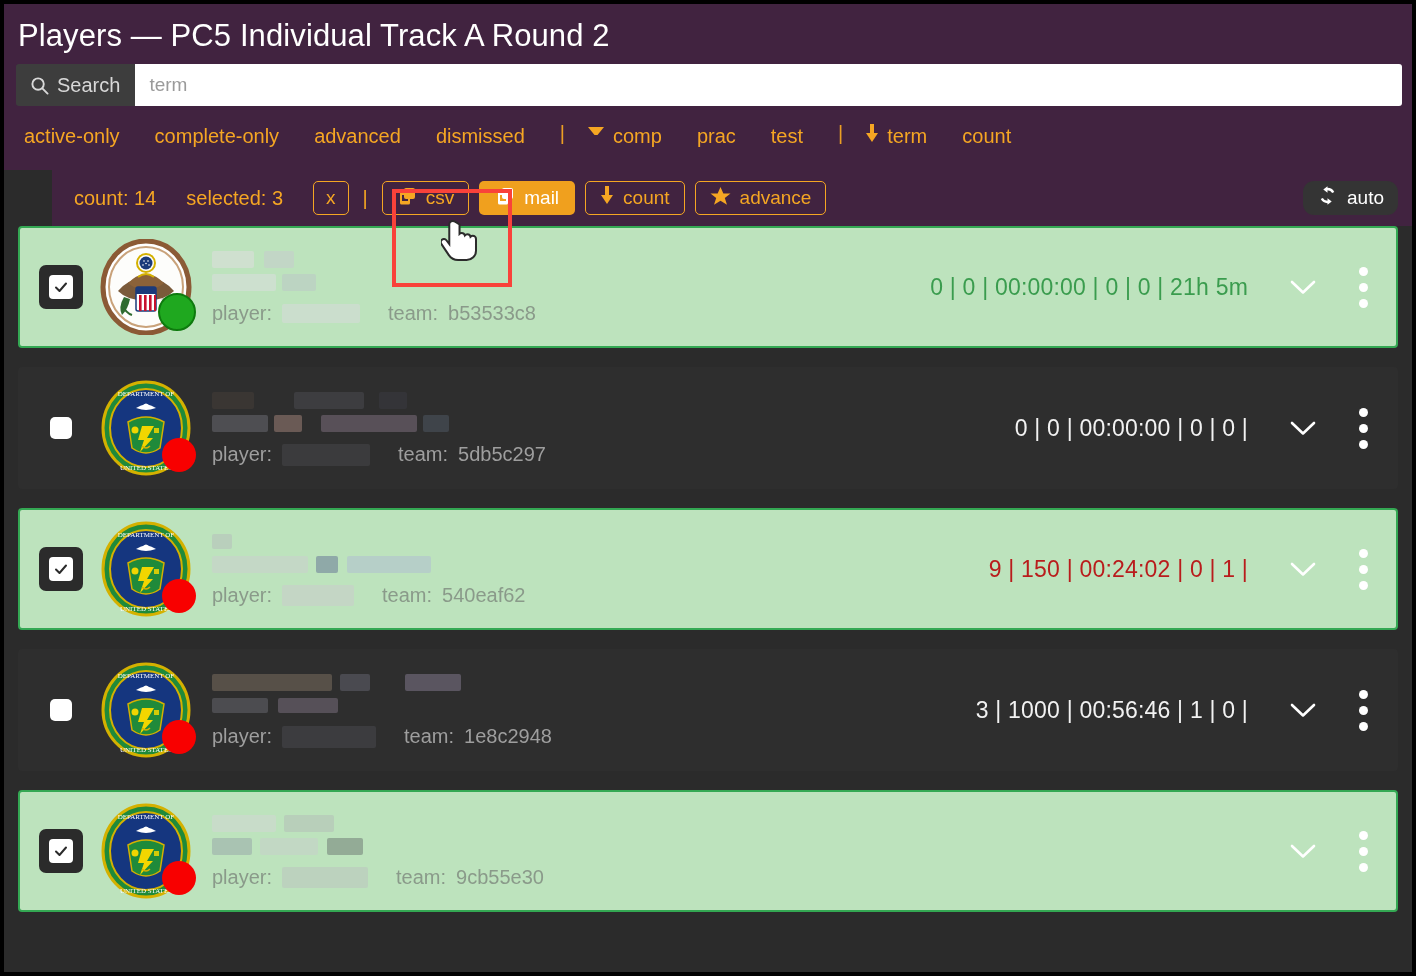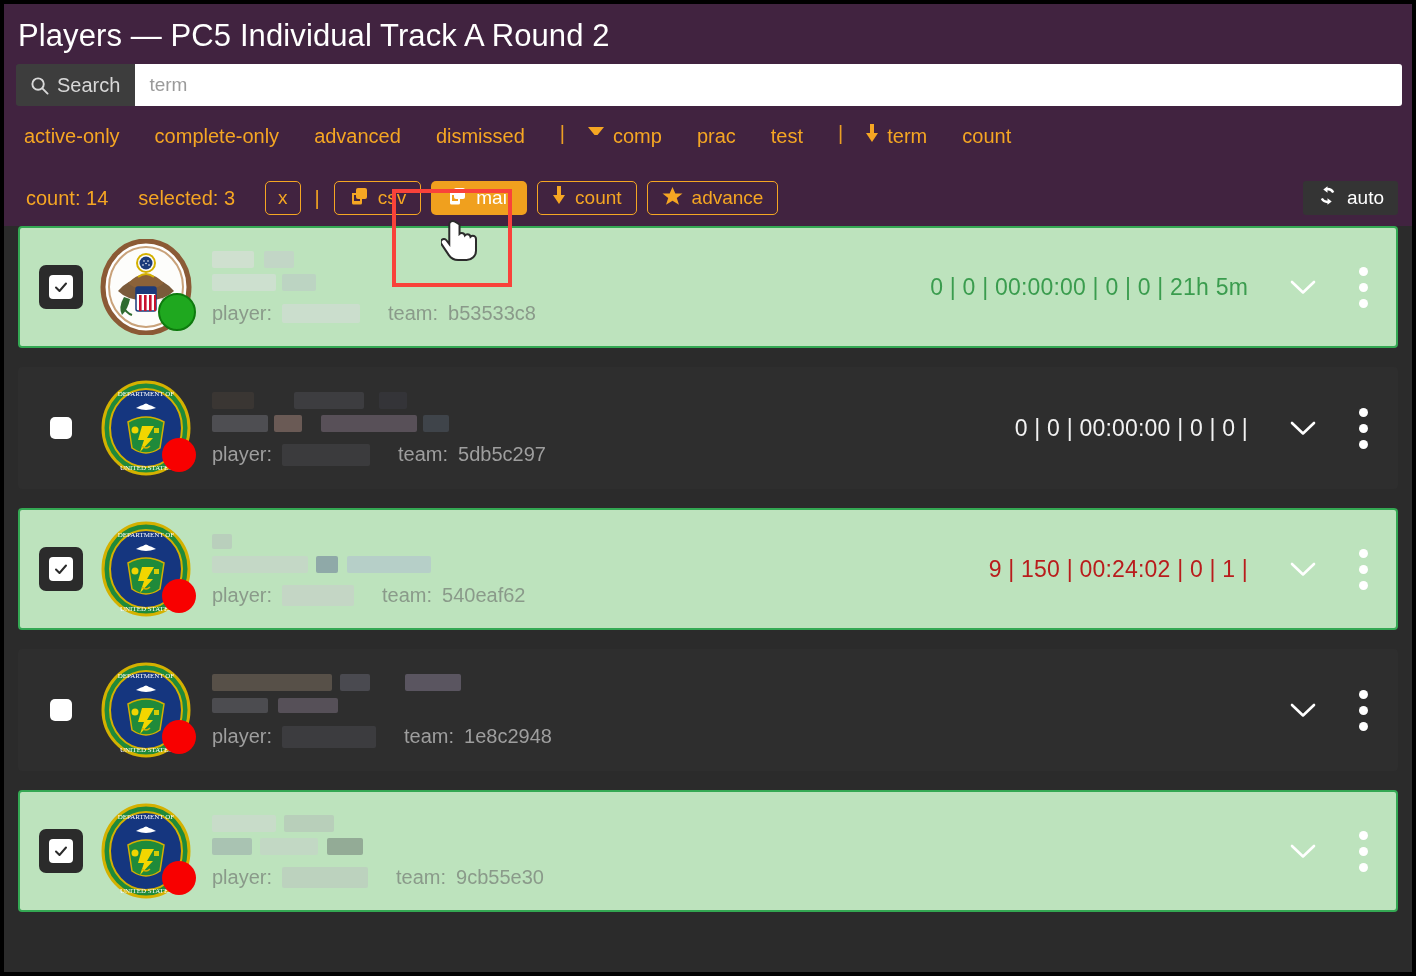--- a/index.html
+++ b/index.html
@@ -88,20 +88,21 @@
   }
 
   
   .toolbar {
     display: flex;
     align-items: center;
     padding: 0 14px 0 22px;
     height: 56px;
     background: #412340;
     position: relative;
+    margin-left: 48px;
   }
   .tb-text {
     color: #f5a623;
     font-size: 20px;
     margin-right: 30px;
     white-space: nowrap;
   }
   .btn-outline {
     display: inline-flex;
     align-items: center;
@@ -141,21 +142,21 @@
     margin: 0 14px 0 0;
   }
   .btn-group { display: flex; align-items: center; gap: 10px; }
   .btn-auto {
     display: inline-flex;
     align-items: center;
     gap: 9px;
     background: #343434;
     color: #ffffff;
     border: none;
-    border-radius: 3px;
+    border-radius: 11px;
     font-size: 19px;
     font-family: "Liberation Sans", sans-serif;
     height: 34px;
     padding: 0 14px;
     cursor: pointer;
     margin-left: auto;
   }
 
   
   .annot-box {
@@ -632,20 +633,21 @@
             <span class="redact" style="width:60px;height:15px;background:#565058;margin-left:6px;"></span>
           </div>
         </div>
         <div class="meta-line">
           <span class="meta-label-light">player:</span>
           <span class="redact meta-value" style="width:94px;height:22px;background:#3c3c3f;"></span>
           <span class="meta-label-light">team:</span>
           <span class="meta-label-light">1e8c2948</span>
         </div>
       </div>
+      <div class="stats white">3 | 1000 | 00:56:46 | 1 | 0 |</div>
       <div class="chev">
         <svg width="28" height="17" viewBox="0 0 28 17" fill="none" stroke="#ffffff" stroke-width="2.6" stroke-linecap="round" stroke-linejoin="round">
             <polyline points="3,3 14,13.5 25,3"></polyline>
           </svg>
       </div>
       <div class="kebab">
           <i></i>
           <i></i>
           <i></i>
         </div>

